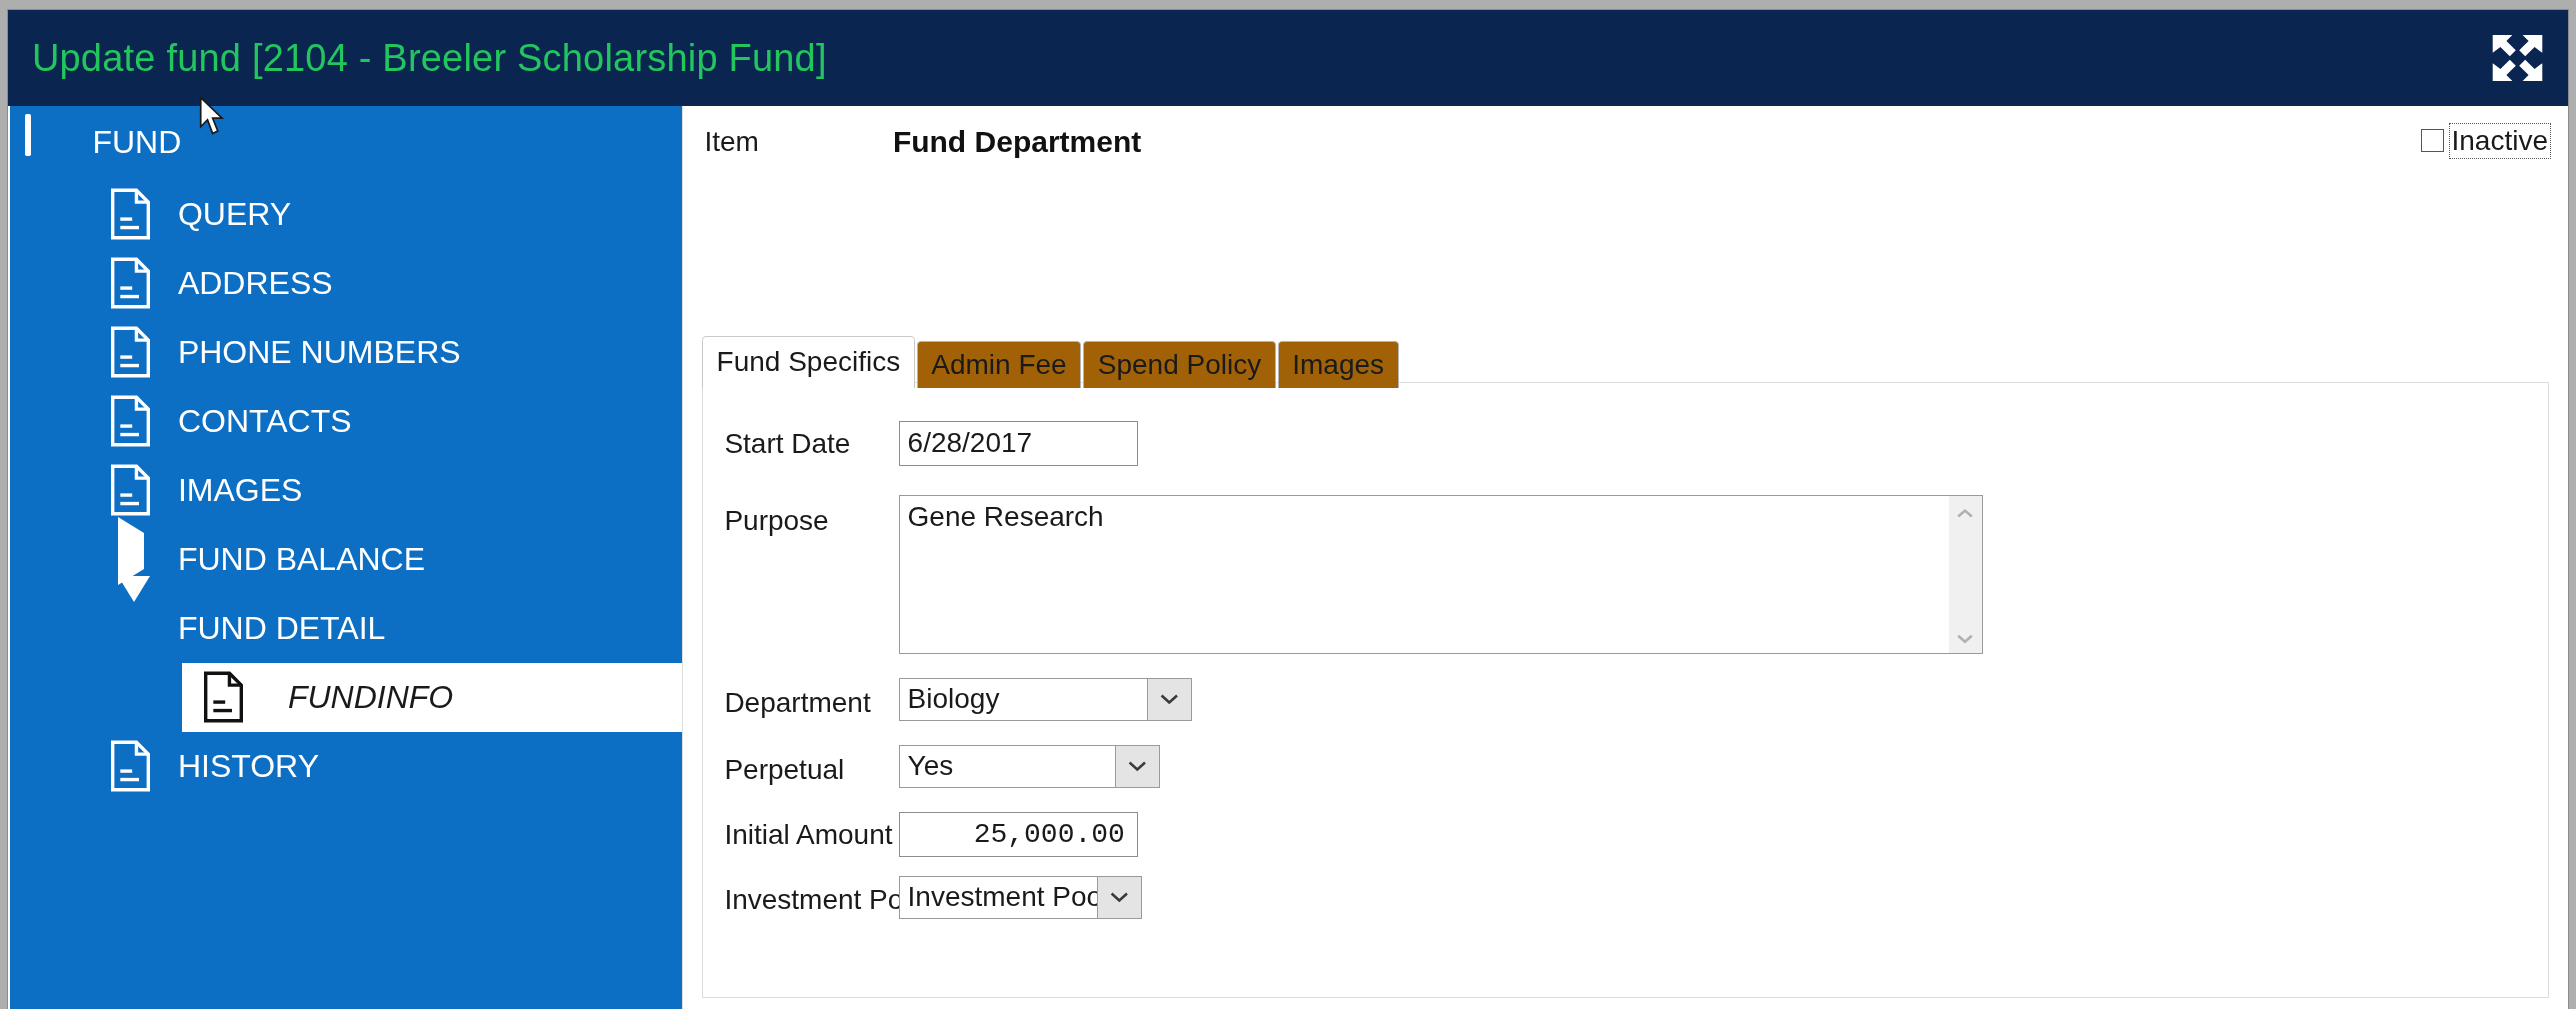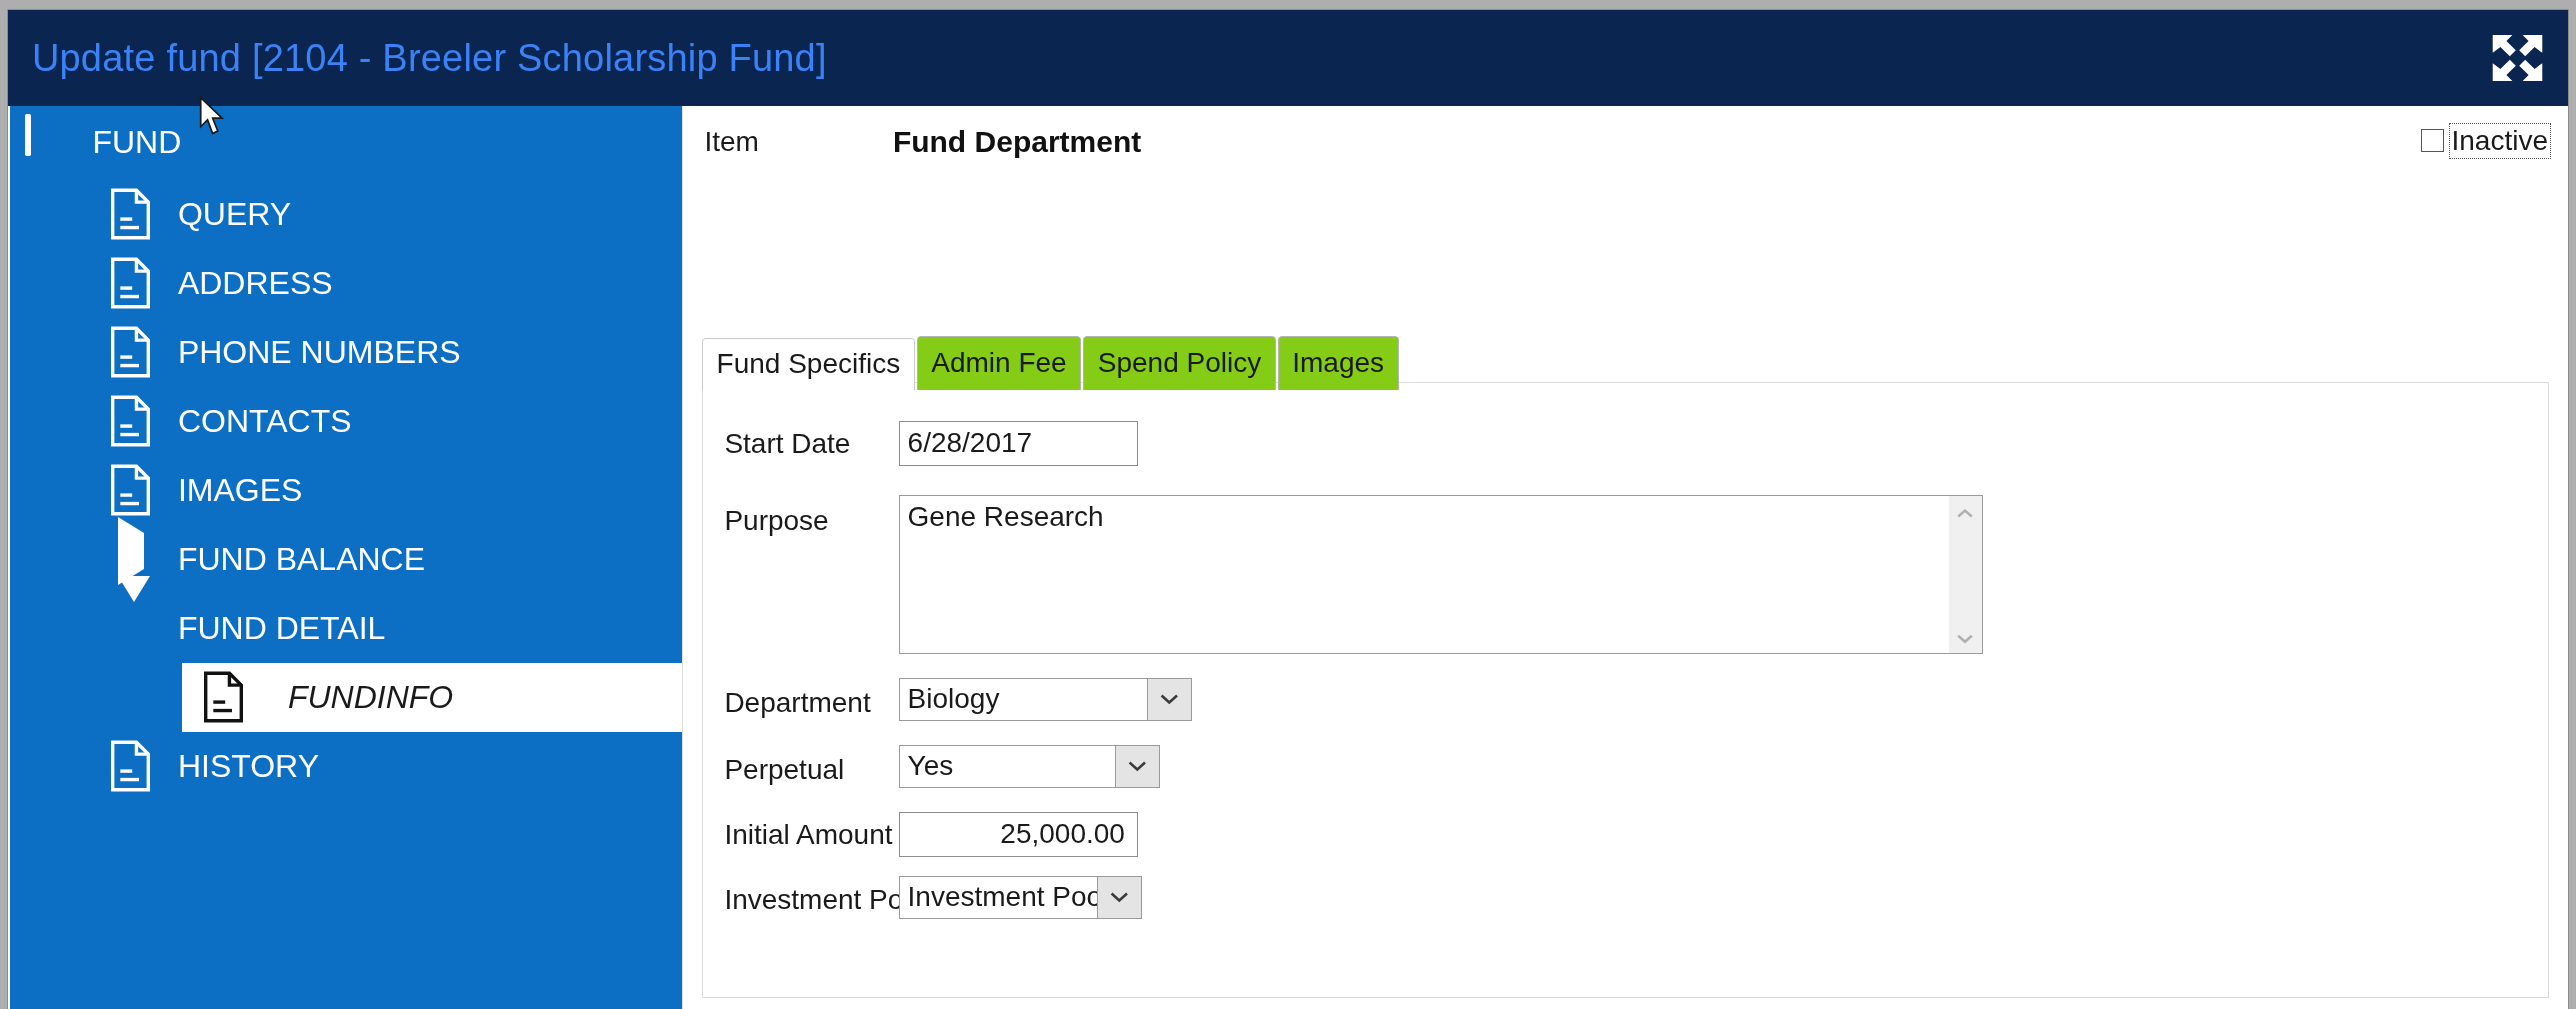--- a/index.html
+++ b/index.html
@@ -21,21 +21,21 @@
     border: 0.9px solid #8d8d8d;
     overflow: hidden;
   }
 
   
   #title-bar {
     position: absolute;
     left: 0; top: 0;
     width: 100%; height: 96px;
     background: #0b2551;
-    color: #3b82f6;
+    color: #22c55e;
   }
   #title-text {
     position: absolute;
     left: 24px; top: 50%;
     transform: translateY(-50%);
     font-size: 38px;
     letter-spacing: 0.2px;
     white-space: nowrap;
   }
   #expand-icon {
@@ -174,23 +174,23 @@
 
   
   #tabstrip {
     position: absolute;
     left: 19px; top: 230px;
     display: flex;
     align-items: flex-end;
     z-index: 3;
   }
   .tab {
-    height: 54px;
+    height: 47px;
     padding: 0 13.7px;
-    background: #84cc16;
+    background: #a16207;
     border: 0.9px solid #b4b4b4;
     border-bottom: none;
     border-top-left-radius: 4.3px;
     border-top-right-radius: 4.3px;
     font-size: 28px;
     color: #1a1a1a;
     display: flex;
     align-items: center;
     margin-right: 1.7px;
     cursor: pointer;
@@ -223,21 +223,21 @@
   .tb {
     position: absolute;
     background: #ffffff;
     border: 1.7px solid #8c8c8c;
     font-size: 28px;
     color: #1a1a1a;
     display: flex;
     align-items: center;
     padding-left: 7.7px;
   }
-  .tb.num { justify-content: flex-end; padding-right: 12px; padding-left: 0; }
+  .tb.num { justify-content: flex-end; padding-right: 12px; padding-left: 0; font-family: Liberation Mono, monospace; }
 
   
   #purpose-box {
     position: absolute;
     left: 196px; top: 41px;
     width: 1084px; height: 159px;
     background: #ffffff;
     border: 1.7px solid #9a9a9a;
   }
   #purpose-text {

